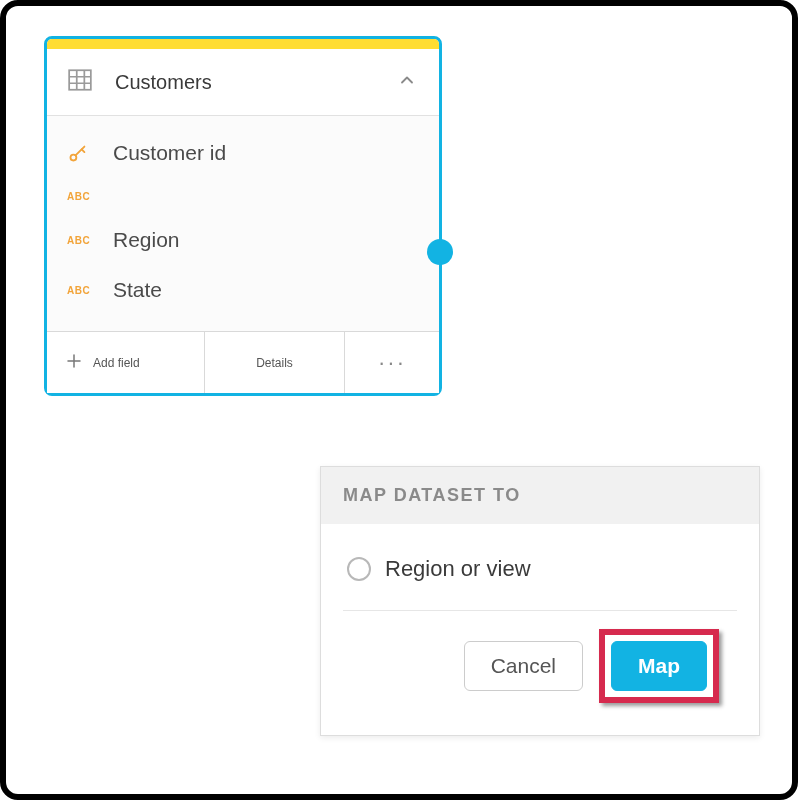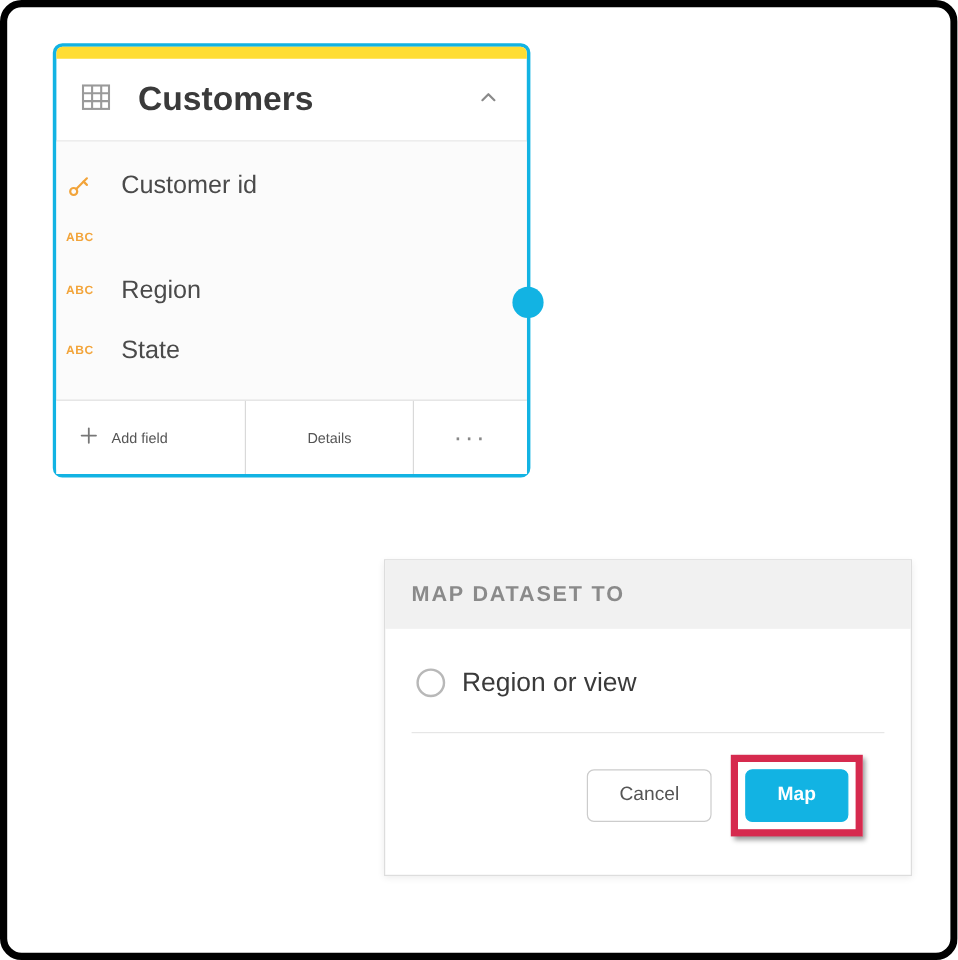--- a/index.html
+++ b/index.html
@@ -39,36 +39,36 @@
     display: flex;
     align-items: center;
     padding: 18px 22px 18px 20px;
     border-bottom: 1px solid #e1e1e1;
   }
   .table-icon {
     flex: 0 0 auto;
     margin-right: 22px;
   }
   .card-title {
-    font-size: 28px;
-    font-weight: 700;
+    font-size: 20px;
+    font-weight: 400;
     color: #3a3a3a;
     flex: 1;
   }
   .chevron {
     flex: 0 0 auto;
   }
   .field-list {
     padding: 12px 0 16px 0;
     background: #fbfbfb;
   }
   .field-row {
     display: flex;
     align-items: center;
-    padding: 13px 8px;
+    padding: 13px 20px;
   }
   .field-type {
     width: 46px;
     flex: 0 0 46px;
     display: flex;
     align-items: center;
     justify-content: flex-start;
     font-size: 10px;
     font-weight: 600;
     letter-spacing: 0.5px;
@@ -176,21 +176,21 @@
     margin: 22px 0 18px 0;
   }
   .popover-footer {
     display: flex;
     justify-content: flex-end;
     align-items: center;
     gap: 16px;
     padding: 0 18px 22px 22px;
   }
   .btn {
-    font-size: 16px;
+    font-size: 21px;
     padding: 12px 26px;
     border-radius: 6px;
     border: 1px solid #ccc;
     background: #fff;
     color: #555;
   }
   .btn.primary {
     background: #12b3e3;
     border-color: #12b3e3;
     color: #fff;

